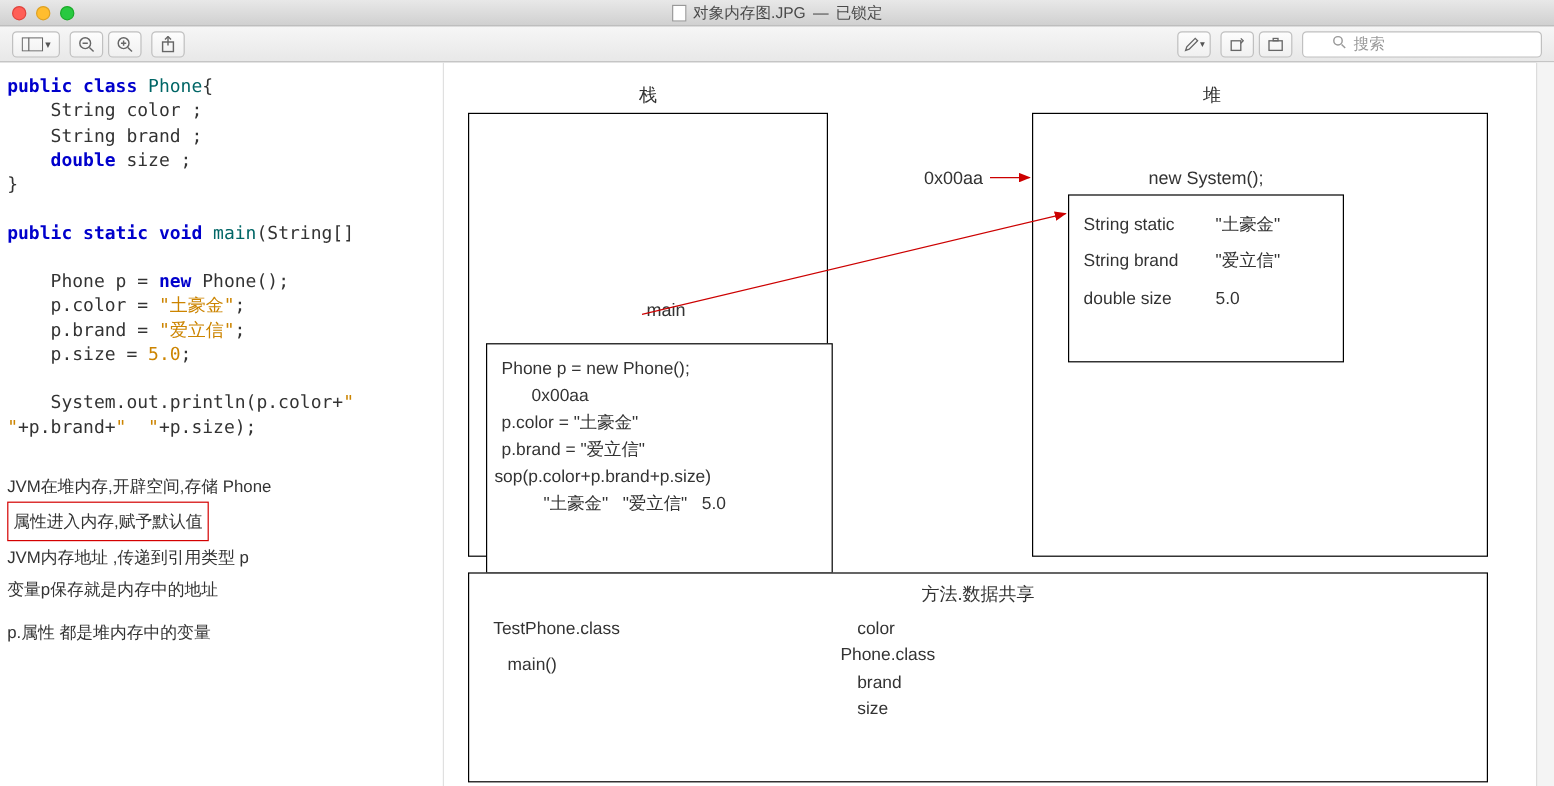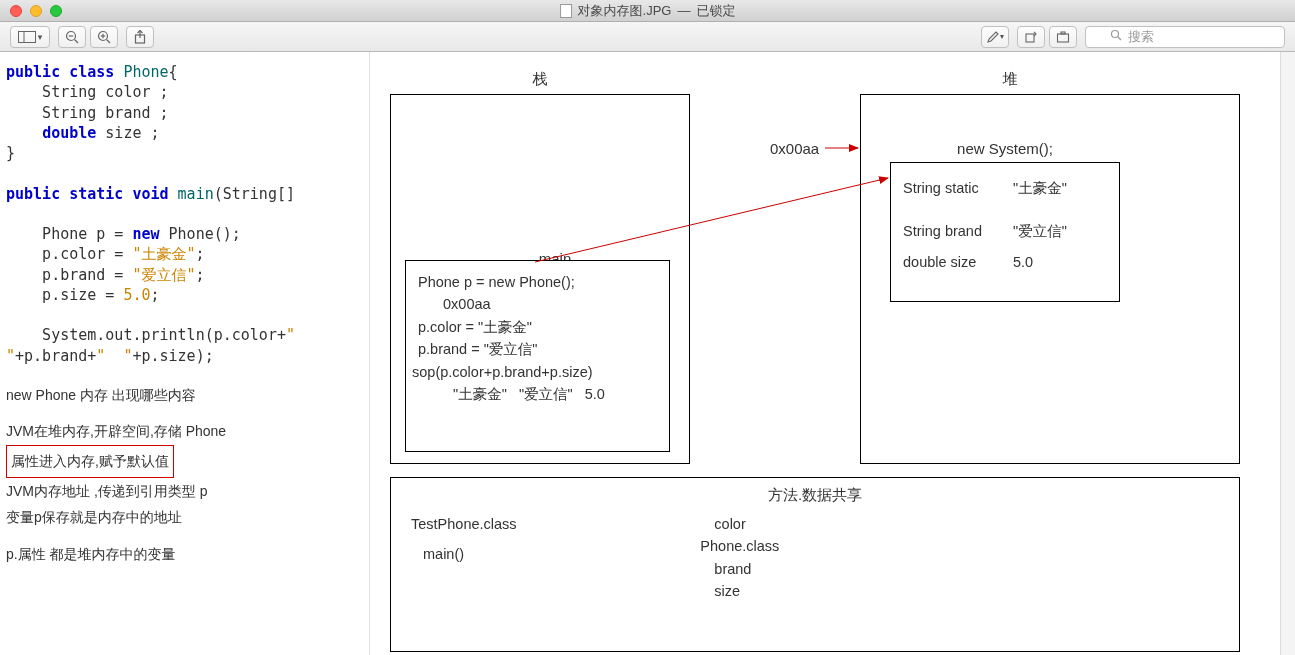--- a/index.html
+++ b/index.html
@@ -279,21 +279,20 @@
 
 <span>    Phone p = </span><span class="kw">new</span><span> Phone();</span>
 <span>    p.color = </span><span class="str">"土豪金"</span><span>;</span>
 <span>    p.brand = </span><span class="str">"爱立信"</span><span>;</span>
 <span>    p.size = </span><span class="num">5.0</span><span>;</span>
 
 <span>    System.out.println(p.color+</span><span class="str">"</span>
 <span class="str">"</span><span>+p.brand+</span><span class="str">"  "</span><span>+p.size);</span></div>
 
     <div class="notes">
-      <div>new Phone 内存 出现哪些内容</div>
       <div style="height:10px;"></div>
       <div>JVM在堆内存,开辟空间,存储 Phone</div>
       <div class="red-box">
         <div>属性进入内存,赋予默认值</div>
       </div>
       <div>JVM内存地址 ,传递到引用类型 p</div>
       <div>变量p保存就是内存中的地址</div>
       <div style="height:10px;"></div>
       <div>p.属性  都是堆内存中的变量</div>
     </div>
@@ -304,21 +303,21 @@
 
       <div class="box-label" style="left:0px; top:8px; width:300px;">栈</div>
       <div class="box-label" style="left:470px; top:8px; width:300px;">堆</div>
 
       <div class="box" style="left:0px; top:32px; width:300px; height:370px;"></div>
 
       <div class="box" style="left:470px; top:32px; width:380px; height:370px;"></div>
 
       <div class="box-label" style="left:15px; top:188px; width:300px;">main</div>
 
-      <div class="box" style="left:15px; top:198px; width:265px; height:192px;">
+      <div class="box" style="left:15px; top:224px; width:289px; height:192px;">
         <div class="inner-txt" style="line-height:1.55;">
           <div>Phone p = new Phone();</div>
           <div style="padding-left:25px;">0x00aa</div>
           <div>p.color = "土豪金"</div>
           <div>p.brand = "爱立信"</div>
           <div style="margin-left:-6px;">sop(p.color+p.brand+p.size)</div>
           <div style="padding-left:35px;">
             <span>"土豪金"</span>&nbsp;&nbsp;
             <span>"爱立信"</span>&nbsp;&nbsp;
             <span>5.0</span>
@@ -326,21 +325,21 @@
         </div>
       </div>
 
       <div class="addr-label" style="left:380px; top:78px;">0x00aa</div>
 
       <div class="box-label" style="left:500px; top:78px; width:230px;">new System();</div>
 
       <div class="box" style="left:500px; top:100px; width:230px; height:140px;">
         <div class="inner-txt" style="line-height:2.1;">
           <div><span style="display:inline-block;width:110px;">String static</span><span>"土豪金"</span></div>
-          <div><span style="display:inline-block;width:110px;margin-top:13px;">String brand</span><span>"爱立信"</span></div>
+          <div><span style="display:inline-block;width:110px;">String brand</span><span>"爱立信"</span></div>
           <div><span style="display:inline-block;width:110px;">double size</span><span>5.0</span></div>
         </div>
       </div>
 
       <div class="box" style="left:0px; top:415px; width:850px; height:175px;">
         <div class="share-title">方法.数据共享</div>
         <div class="share-cols">
           <div class="col">
             <div>TestPhone.class</div>
             <div style="height:8px;"></div>

